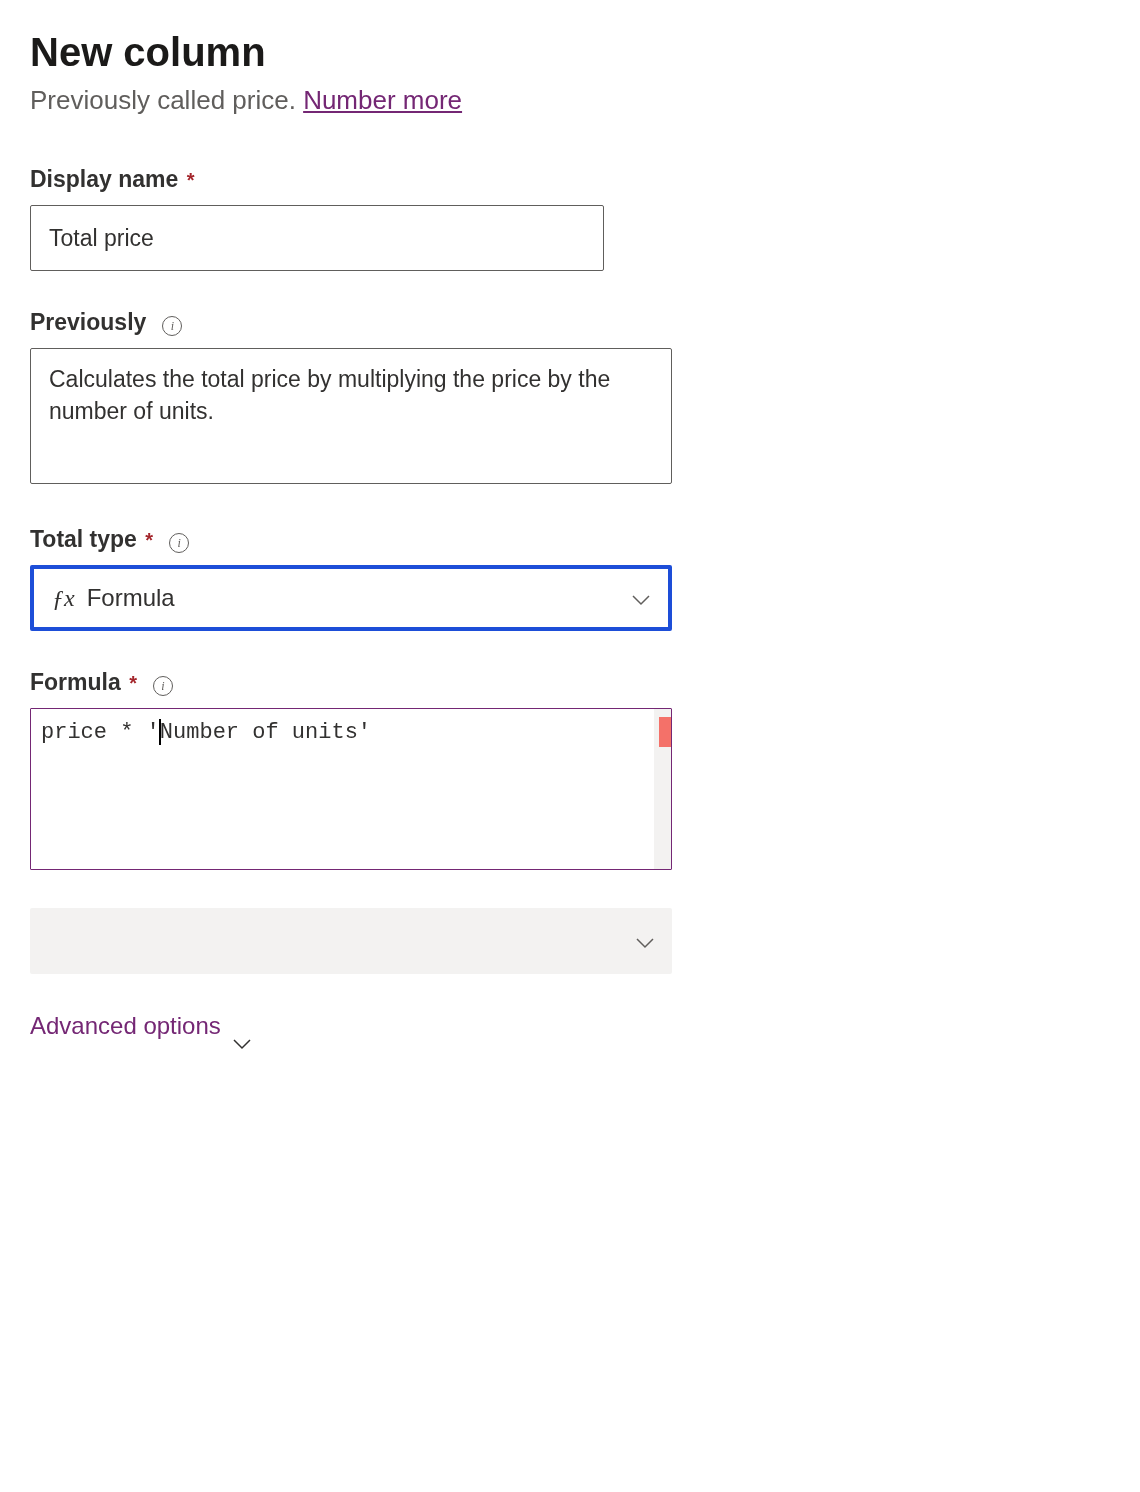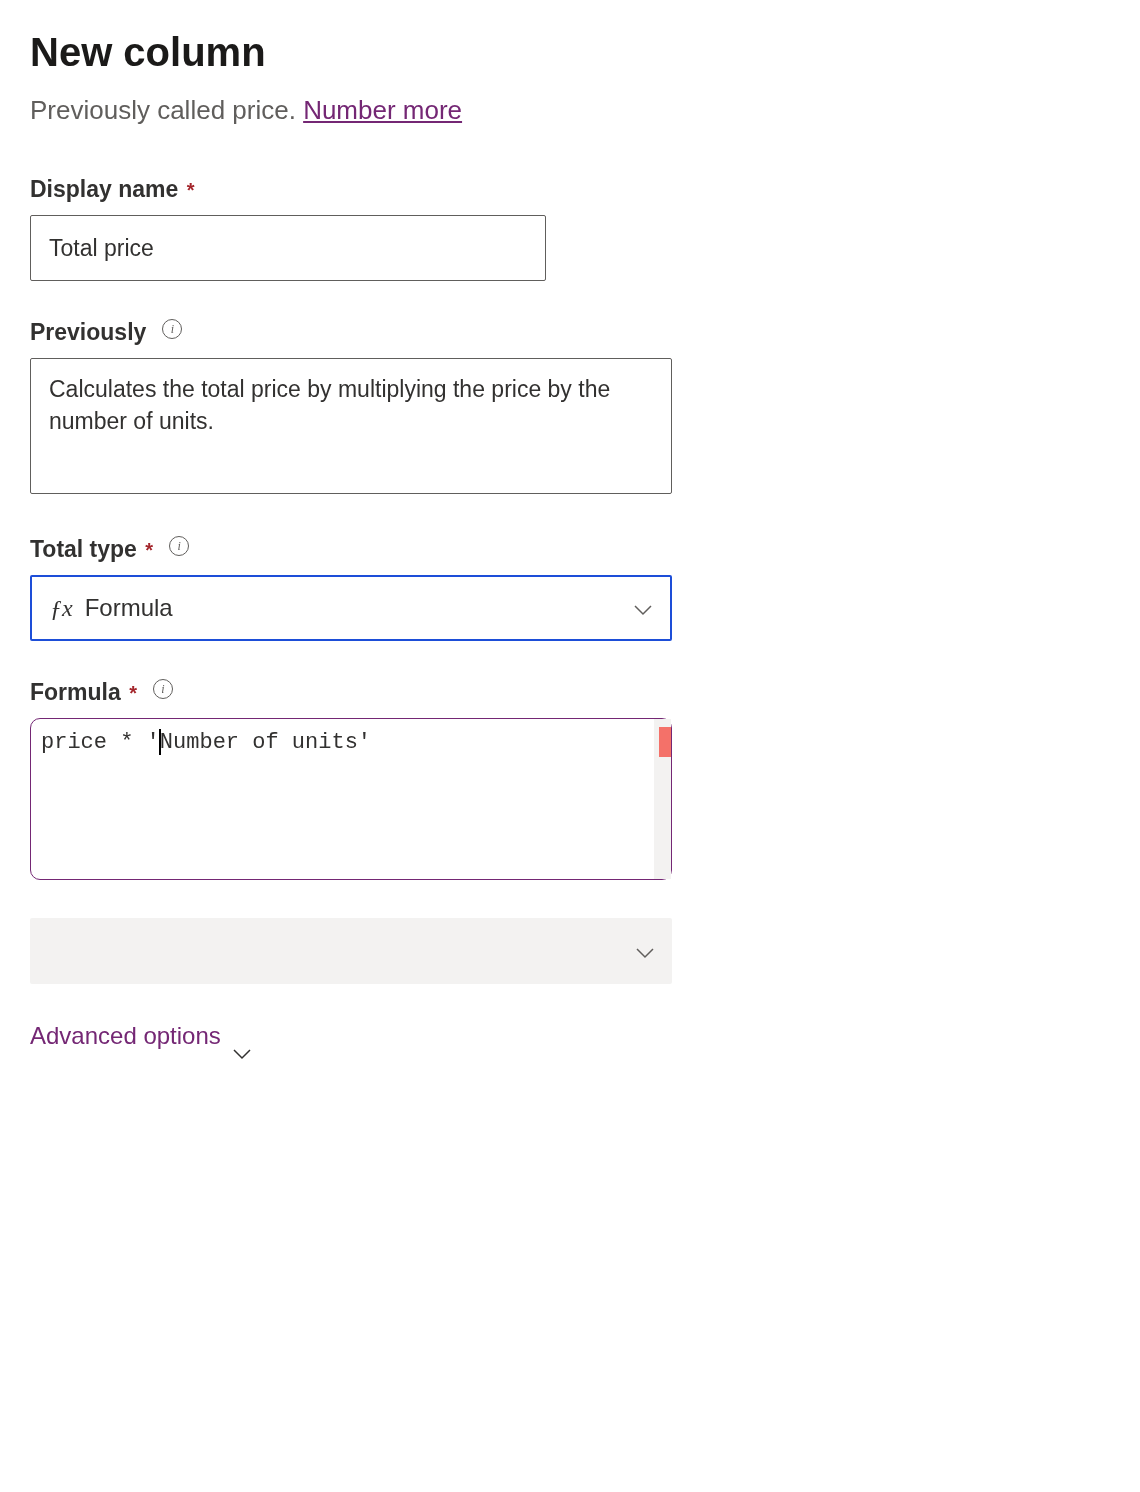--- a/index.html
+++ b/index.html
@@ -6,38 +6,38 @@
     body {
       font-family: 'Segoe UI', -apple-system, BlinkMacSystemFont, sans-serif;
       background: #ffffff;
       padding: 30px;
       color: #323130;
     }
     .page-title {
       font-size: 40px;
       font-weight: 600;
       color: #1b1a19;
-      margin-bottom: 20px;
+      margin-bottom: 10px;
     }
     .page-subtitle {
       font-size: 26px;
       color: #605e5c;
       margin-bottom: 50px;
     }
     .learn-more-link {
       color: #742774;
       text-decoration: underline;
       cursor: pointer;
     }
     .field-group {
       margin-bottom: 38px;
     }
     .field-label-row {
       display: flex;
-      align-items: flex-start;
+      align-items: flex-end;
       gap: 10px;
       margin-bottom: 12px;
     }
     .field-label {
       font-size: 23px;
       font-weight: 600;
       color: #323130;
     }
     .field-label.muted {
       color: #a19f9d;
@@ -56,21 +56,21 @@
       align-items: center;
       justify-content: center;
       font-size: 12px;
       font-style: italic;
       font-family: Georgia, serif;
       color: #605e5c;
       cursor: pointer;
       margin-left: 6px;
     }
     .text-input {
-      width: 516px;
+      width: 574px;
       height: 66px;
       padding: 0 18px;
       font-size: 23px;
       border: 1px solid #605e5c;
       border-radius: 2px;
       outline: none;
       font-family: inherit;
       color: #323130;
     }
     .textarea-input {
@@ -83,21 +83,21 @@
       outline: none;
       font-family: inherit;
       color: #323130;
       resize: none;
       line-height: 1.4;
     }
     .select-input {
       width: 642px;
       height: 66px;
       padding: 0 18px;
-      border: 2px solid #1d4ed8;
+      border: 4px solid #1d4ed8;
       border-radius: 2px;
       display: flex;
       align-items: center;
       justify-content: space-between;
       cursor: pointer;
       background: #ffffff;
     }
     .select-input.disabled {
       background: #f3f2f1;
       border: none;
@@ -121,21 +121,21 @@
       display: inline-block;
     }
     .chevron-down svg {
       width: 100%;
       height: 100%;
     }
     .formula-input {
       width: 642px;
       height: 162px;
       border: 1px solid #742774;
-      border-radius: 10px;
+      border-radius: 1px;
       position: relative;
       background: #ffffff;
     }
     .formula-content {
       padding: 10px;
       font-family: 'Consolas', 'Courier New', monospace;
       font-size: 22px;
       color: #323130;
       white-space: pre;
     }

